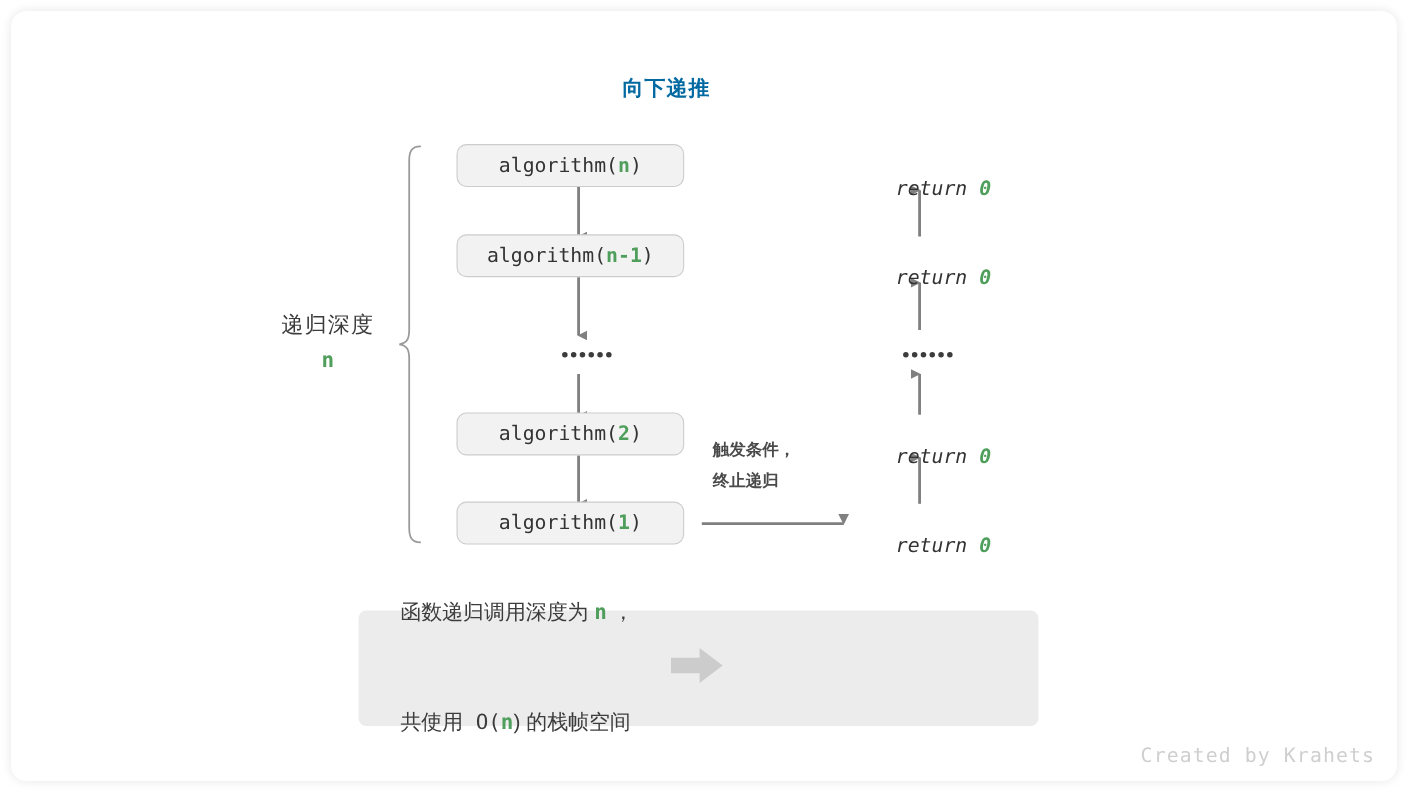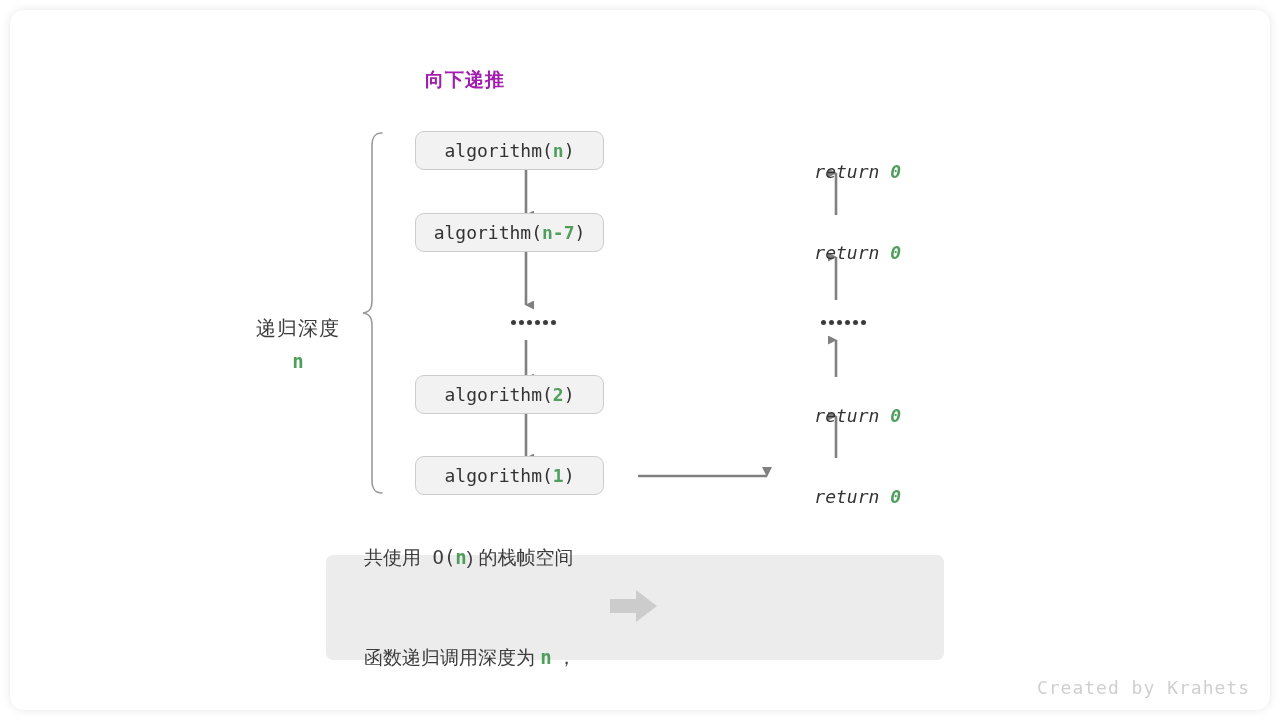--- a/index.html
+++ b/index.html
@@ -25,30 +25,30 @@
     border-radius: 14px;
     box-shadow: 0 0 10px rgba(0,0,0,0.10);
   }
 
   .abs { position: absolute; }
 
   
   .col-head {
     font-size: 19px;
     font-weight: bold;
-    color: #a21caf;
-    letter-spacing: 1px;
-    text-align: left;
+    color: #0369a1;
+    letter-spacing: 1px;
+    text-align: right;
     white-space: nowrap;
   }
 
   
   .call-box {
     position: absolute;
-    width: 189px;
+    width: 207px;
     height: 39px;
     background: #f2f2f2;
     border: 1px solid #cccccc;
     border-radius: 9px;
     box-sizing: border-box;
     display: flex;
     align-items: center;
     justify-content: center;
     font-family: "DejaVu Sans Mono", monospace;
     font-size: 18px;
@@ -96,21 +96,20 @@
   .depth-label {
     position: absolute;
     text-align: center;
     white-space: nowrap;
   }
   .depth-label .t1 {
     display: block;
     font-size: 20px;
     color: #3c3c3c;
     letter-spacing: 1px;
-    margin-top: 33px;
   }
   .depth-label .t2 {
     display: block;
     margin-top: 8px;
     font-family: "DejaVu Sans Mono", monospace;
     font-size: 19px;
     font-weight: bold;
     color: #4f9e5c;
   }
 
@@ -232,21 +231,21 @@
   <div class="depth-label" style="left:218px; top:272px; width:140px;">
     <span class="t1">递归深度</span>
     <span class="t2">n</span>
   </div>
 
   <div class="call-box" style="left:405px; top:121px;">
     <span>algorithm(</span><span class="hl">n</span><span>)</span>
   </div>
 
   <div class="call-box" style="left:405px; top:203px;">
-    <span>algorithm(</span><span class="hl">n-7</span><span>)</span>
+    <span>algorithm(</span><span class="hl">n-1</span><span>)</span>
   </div>
 
   <div class="call-box" style="left:405px; top:365px;">
     <span>algorithm(</span><span class="hl">2</span><span>)</span>
   </div>
 
   <div class="call-box" style="left:405px; top:446px;">
     <span>algorithm(</span><span class="hl">1</span><span>)</span>
   </div>
 
@@ -277,26 +276,30 @@
 
   <div class="dots" style="left:811px; top:310px;">
     <i></i>
       <i></i>
       <i></i>
       <i></i>
       <i></i>
       <i></i>
   </div>
 
+  <div class="trigger" style="left:638px; top:386px;">
+    <div>触发条件，</div>
+    <div>终止递归</div>
+  </div>
 
   <div id="summary">
 
     <div id="summary-left">
+      <div><span>函数递归调用深度为 </span><span class="hl">n</span><span> ，</span></div>
       <div><span class="mono">共使用 O(</span><span class="hl">n</span><span>) 的栈帧空间</span></div>
-      <div><span>函数递归调用深度为 </span><span class="hl">n</span><span> ，</span></div>
     </div>
 
     <div id="summary-arrow">
       <svg width="48" height="36" viewBox="0 0 48 36" xmlns="http://www.w3.org/2000/svg">
         <path d="M0,11 L26,11 L26,2 L47,18 L26,34 L26,25 L0,25 z" fill="#cccccc"></path>
       </svg>
     </div>
 
   </div>
 

